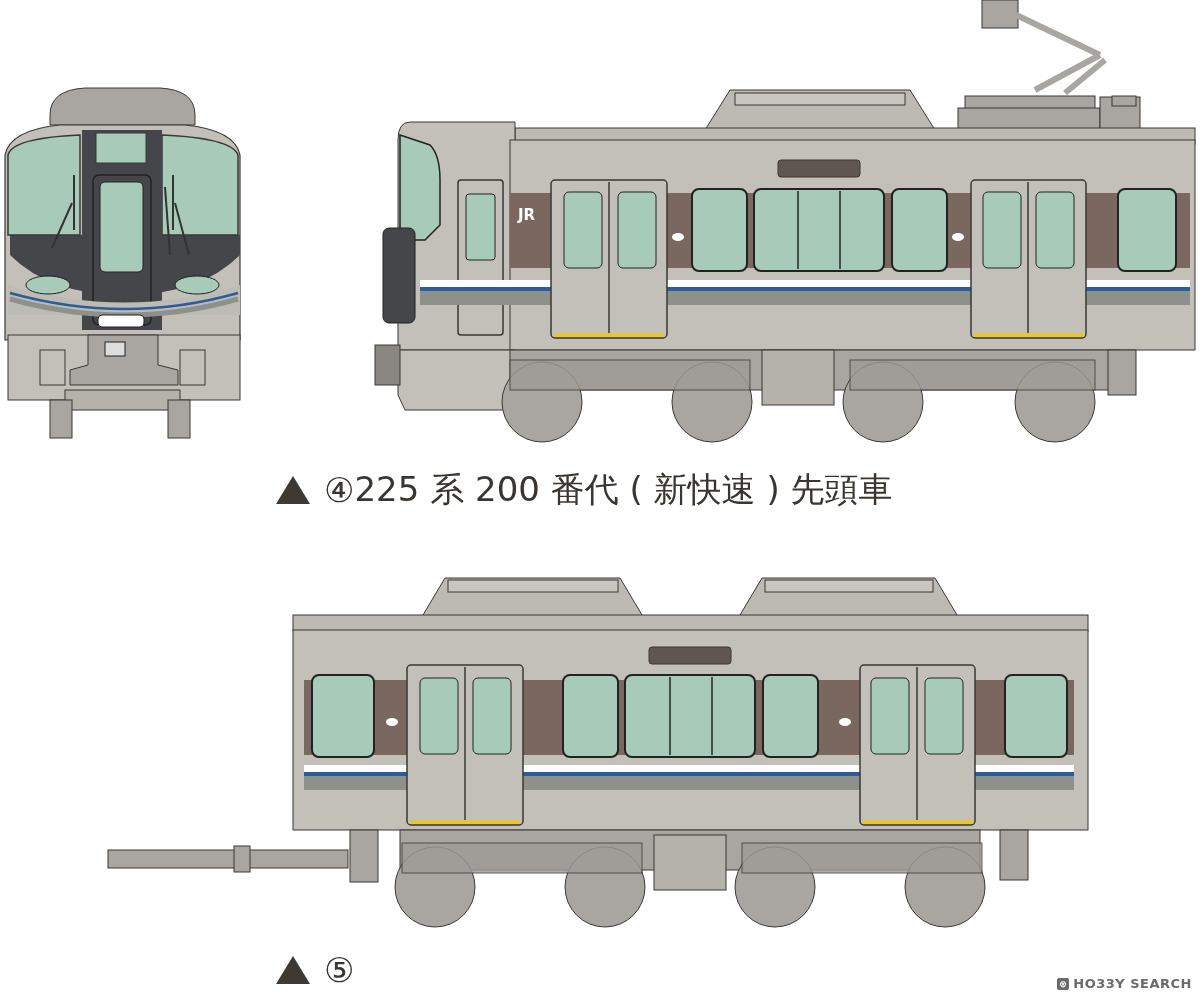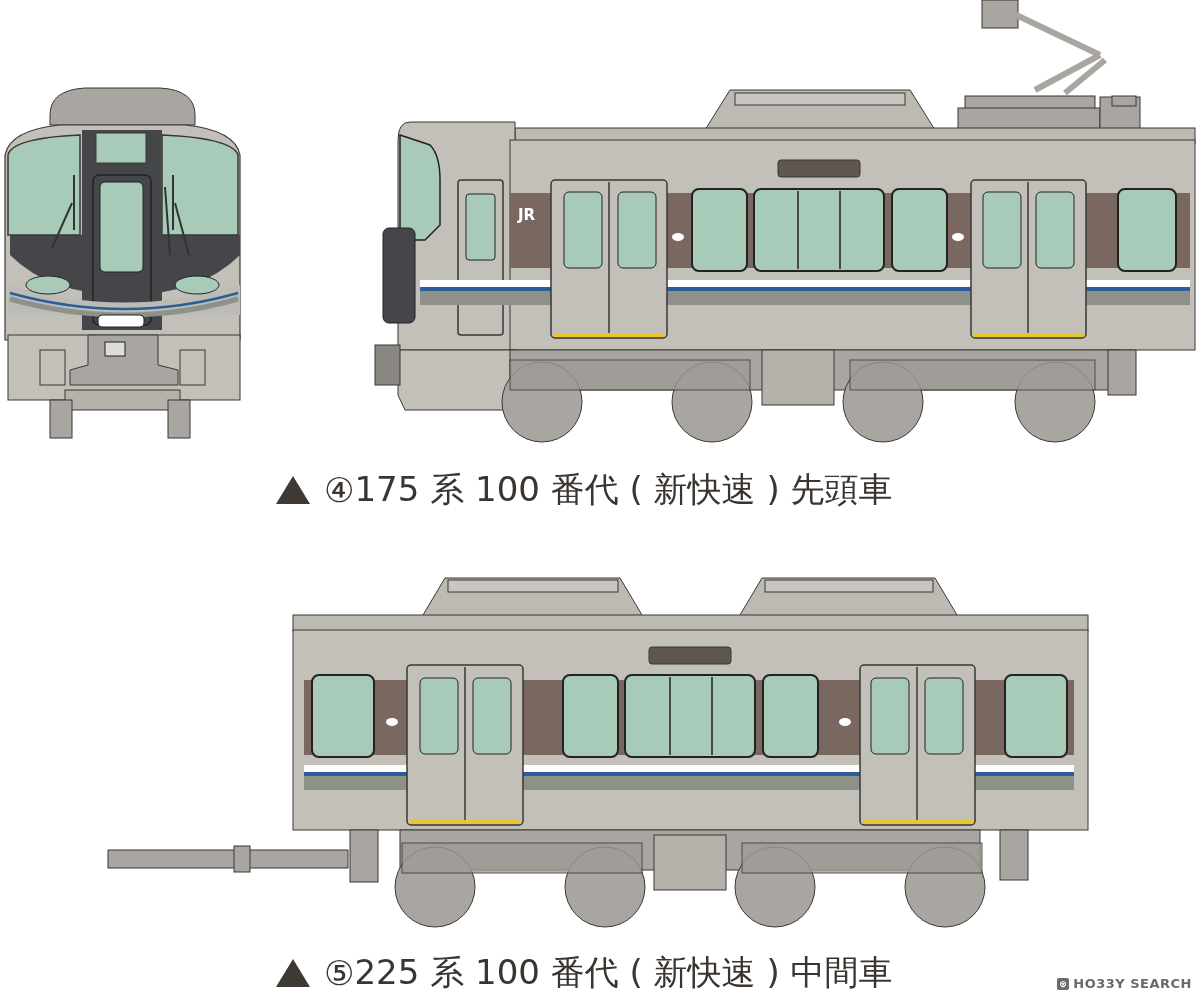--- a/index.html
+++ b/index.html
@@ -142,21 +142,21 @@
     <circle cx="883" cy="402" r="40" fill="#a9a5a0" stroke="#3a3835"></circle>
     <circle cx="1055" cy="402" r="40" fill="#a9a5a0" stroke="#3a3835"></circle>
   </g>
   <rect x="510" y="360" width="240" height="30" fill="#9e9a95" stroke="#3a3835" opacity="0.8"></rect>
   <rect x="850" y="360" width="245" height="30" fill="#9e9a95" stroke="#3a3835" opacity="0.8"></rect>
 </svg>
 
 <div class="caption" style="left:276px;top:467px;">
   <span class="tri"></span>
   <span>④</span>
-  <span>175 系 100 番代 ( 新快速 ) 先頭車</span>
+  <span>225 系 200 番代 ( 新快速 ) 先頭車</span>
 </div>
 
 <svg width="1000" height="360" style="left:100px;top:570px;" viewBox="100 570 1000 360">
 
   <path d="M420 620 L445 578 L620 578 L645 620 Z" fill="#bdb9b3" stroke="#3a3835"></path>
   <rect x="448" y="580" width="170" height="12" fill="#c9c6c1" stroke="#3a3835"></rect>
   <path d="M737 620 L762 578 L935 578 L960 620 Z" fill="#bdb9b3" stroke="#3a3835"></path>
   <rect x="765" y="580" width="168" height="12" fill="#c9c6c1" stroke="#3a3835"></rect>
 
   <rect x="293" y="615" width="795" height="16" fill="#bdb9b3" stroke="#3a3835"></rect>
@@ -211,19 +211,18 @@
     <circle cx="775" cy="887" r="40" fill="#a9a5a0" stroke="#3a3835"></circle>
     <circle cx="945" cy="887" r="40" fill="#a9a5a0" stroke="#3a3835"></circle>
   </g>
   <rect x="402" y="843" width="240" height="30" fill="#9e9a95" stroke="#3a3835" opacity="0.8"></rect>
   <rect x="742" y="843" width="240" height="30" fill="#9e9a95" stroke="#3a3835" opacity="0.8"></rect>
 </svg>
 
 <div class="caption" style="left:276px;top:950px;">
   <span class="tri"></span>
   <span>⑤</span>
-  <span>225 系 100 番代 ( 新快速 ) 中間車</span>
 </div>
 
 <div class="watermark">
   <span class="logo">⊗</span>
   <span>HO33Y SEARCH</span>
 </div>
 
 </body></html>

